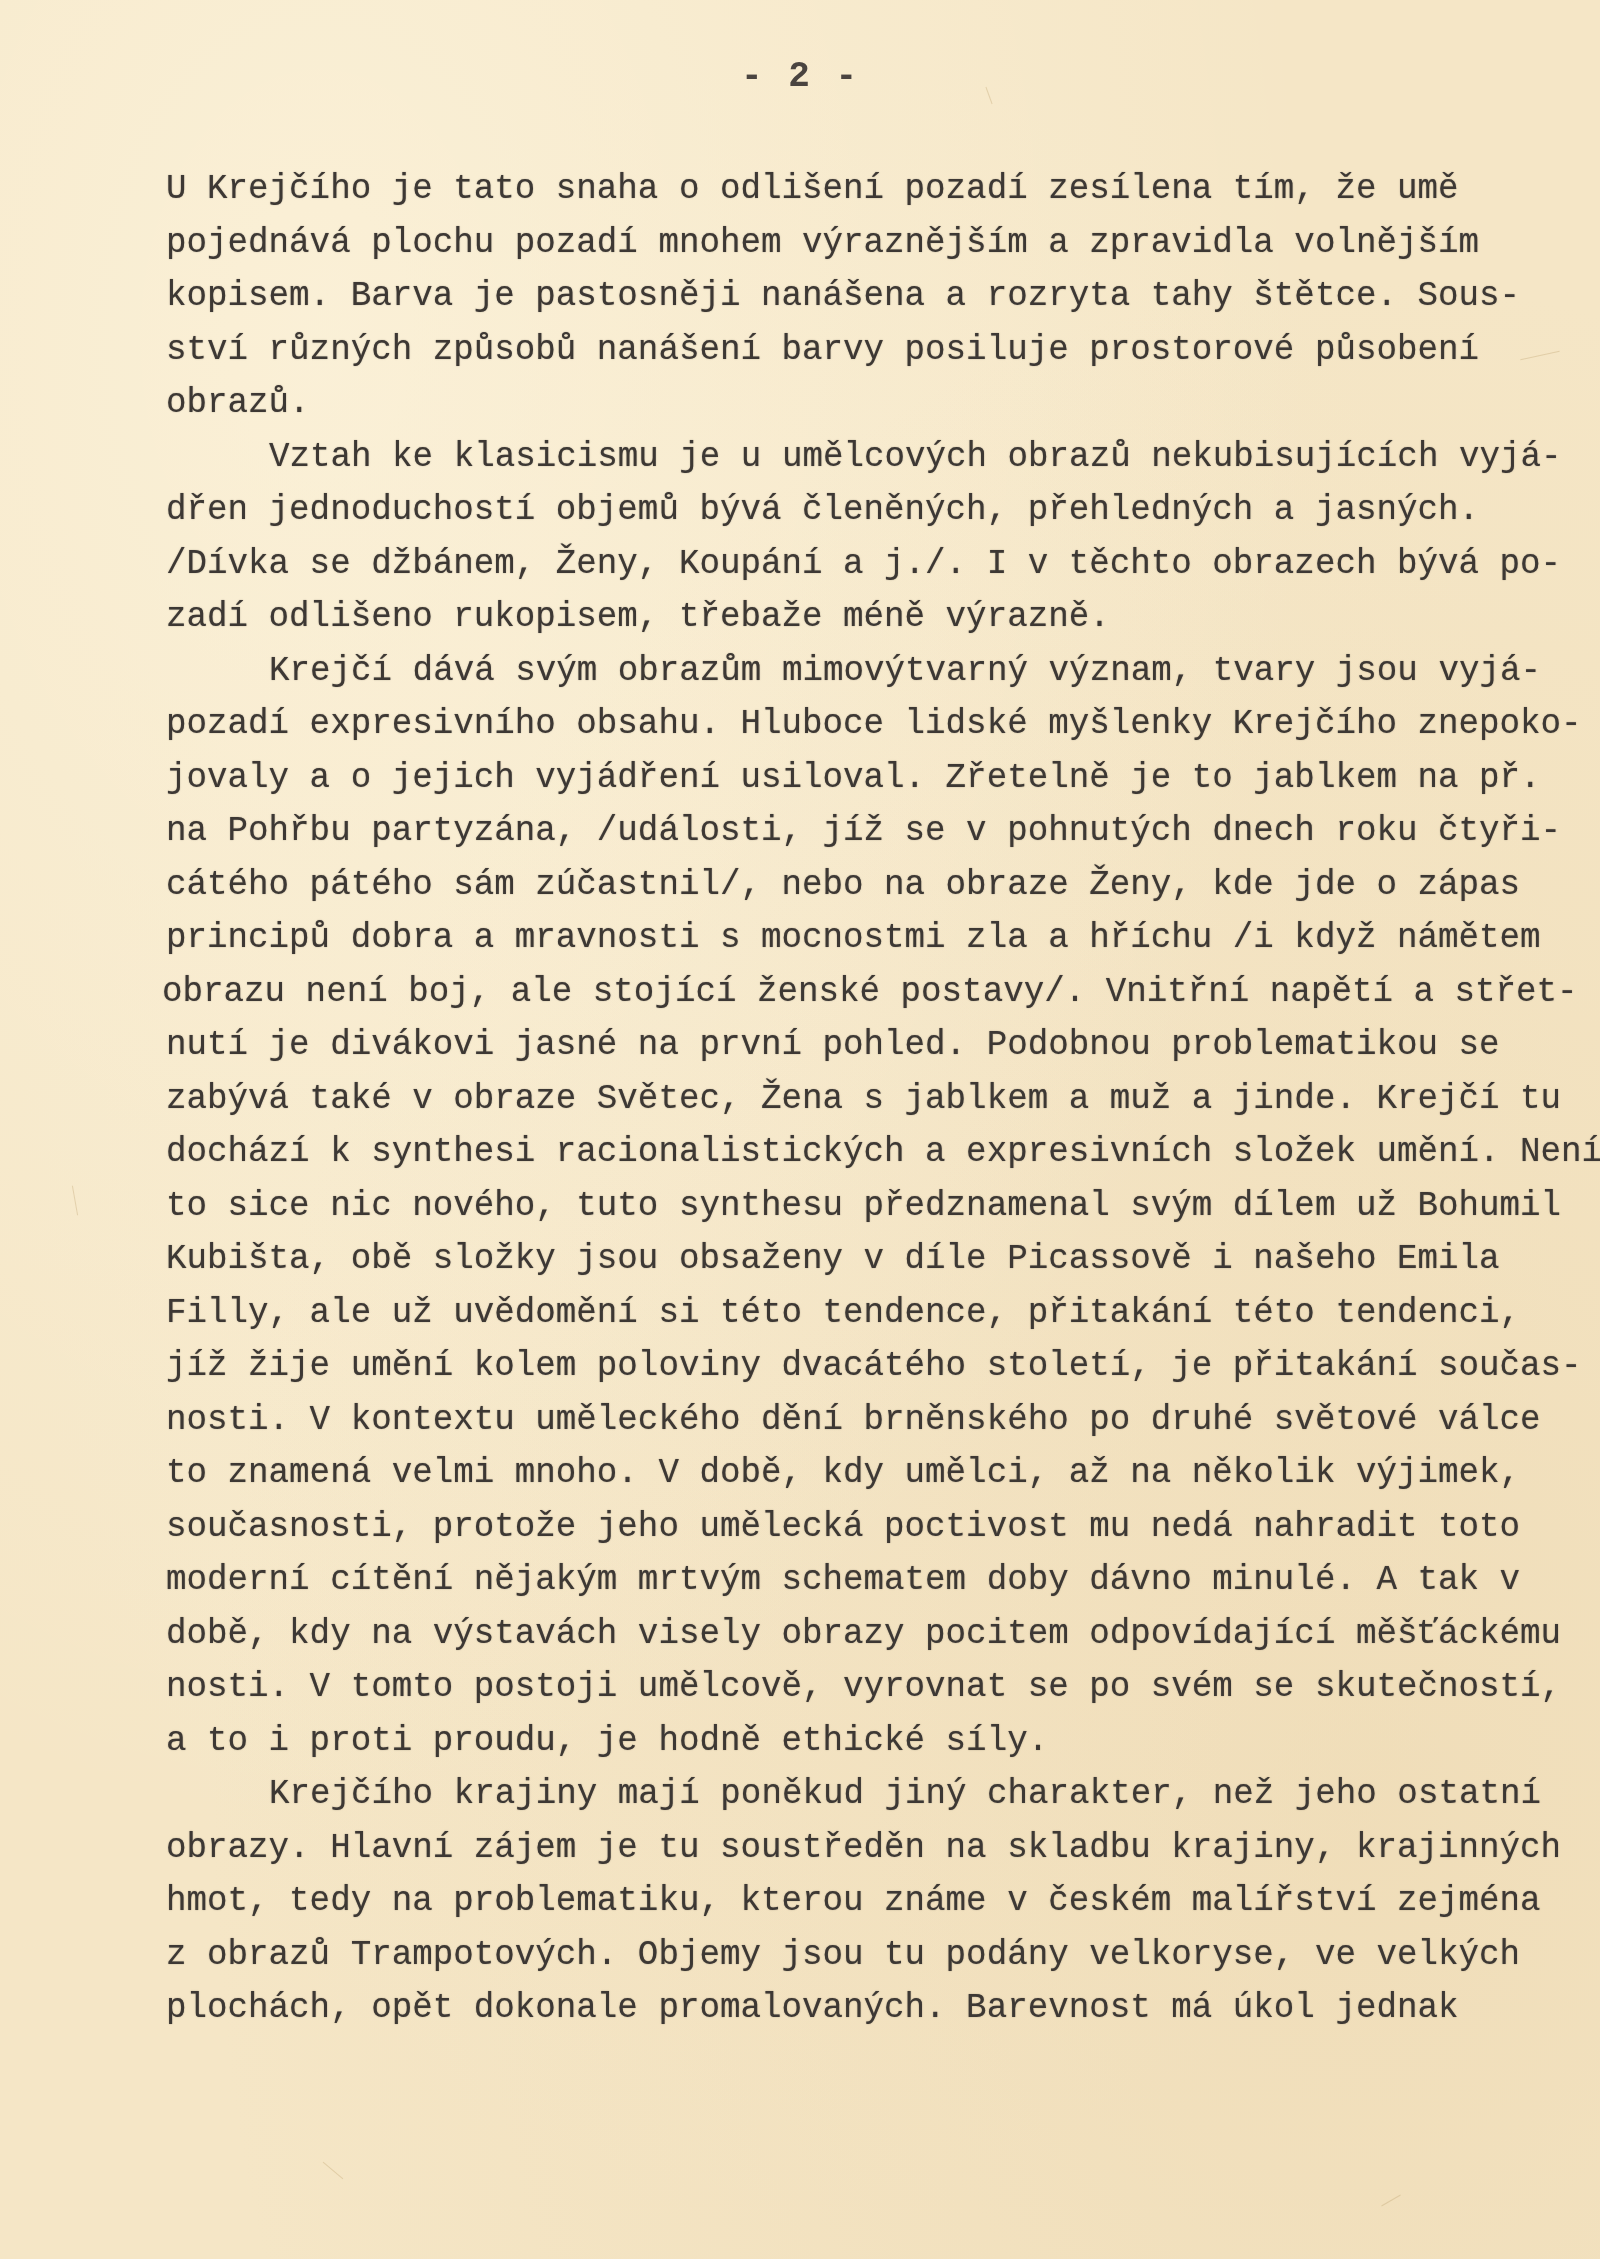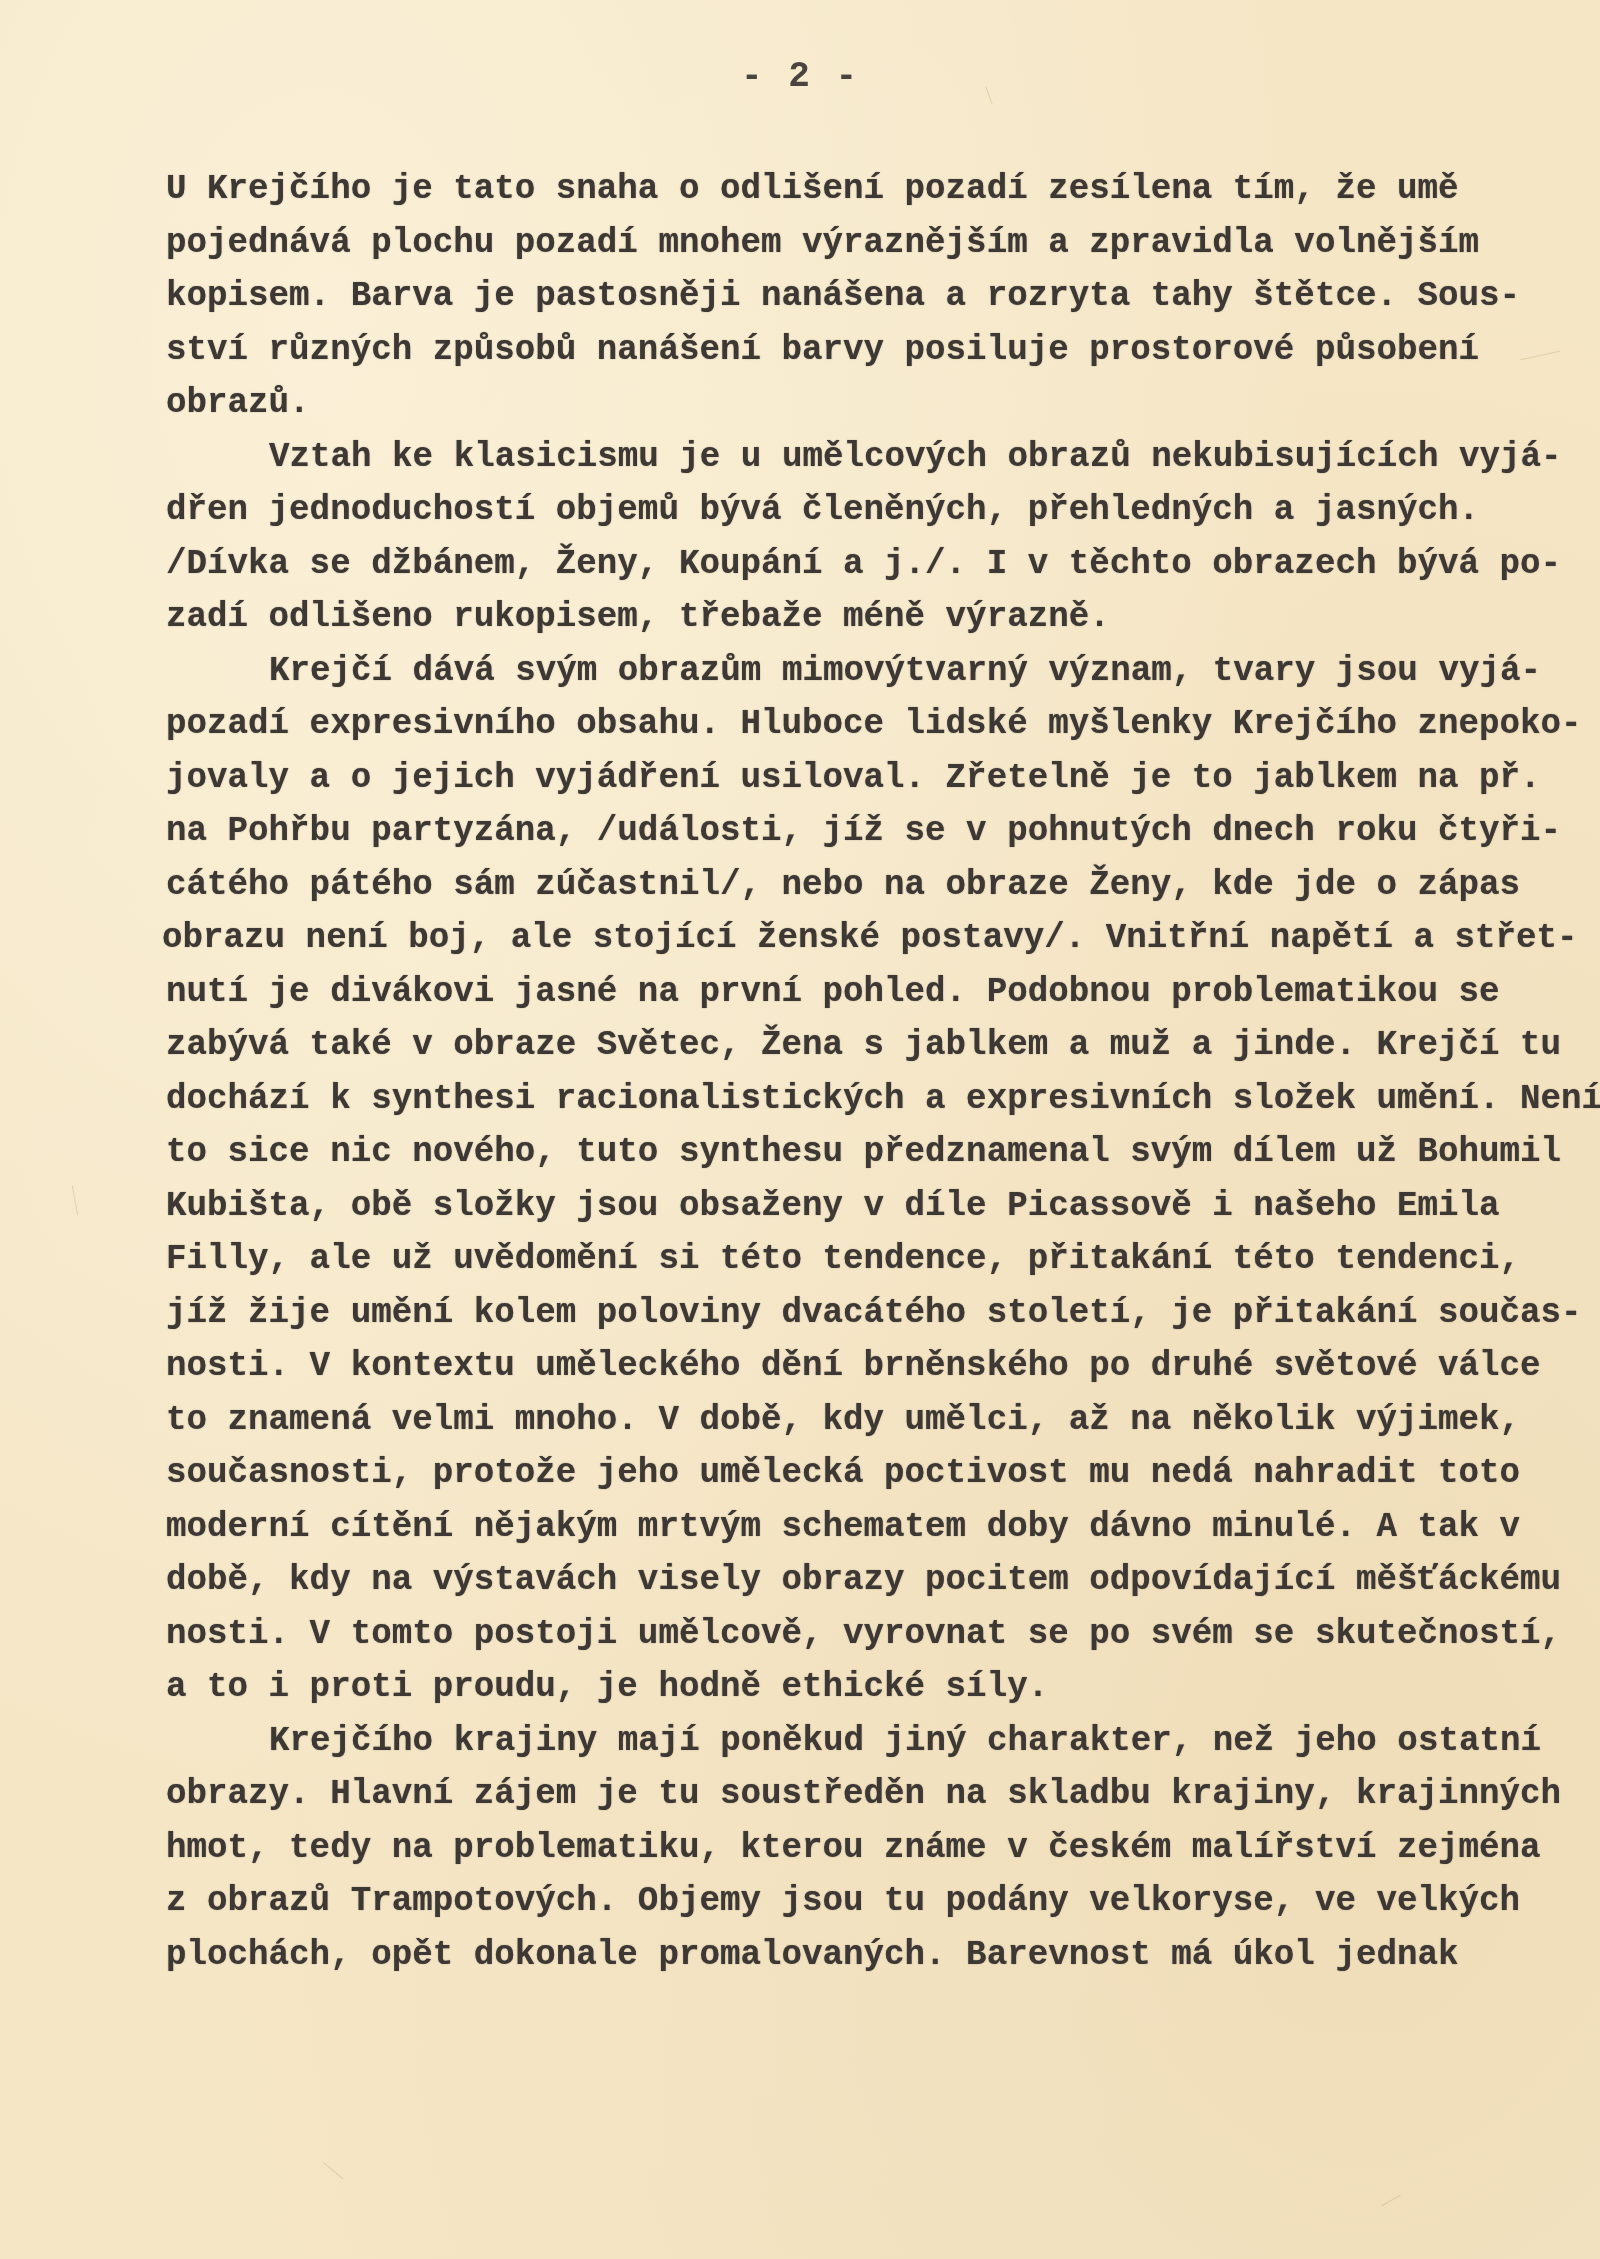--- a/index.html
+++ b/index.html
@@ -41,21 +41,21 @@
       position: absolute;
       left: 166px;
       top: 163px;
       width: 1420px;
     }
     .line {
       display: block;
       height: 53.5px;
       line-height: 53.5px;
       font-size: 34.2px;
-      font-weight: bold;
+      font-weight: normal;
       white-space: pre;
       color: #3d3834;
       text-shadow: 0 0 1.2px rgba(60,55,50,0.55);
       filter: blur(0.35px);
     }
     .line.indent { padding-left: 103px; }
     .line.outdent { margin-left: -4px; }
     .fiber {
       position: absolute;
       background: rgba(190,160,110,0.35);
@@ -77,20 +77,21 @@
     <span class="line">obrazů.</span>
     <span class="line indent">Vztah ke klasicismu je u umělcových obrazů nekubisujících vyjá-</span>
     <span class="line">dřen jednoduchostí objemů bývá členěných, přehledných a jasných.</span>
     <span class="line">/Dívka se džbánem, Ženy, Koupání a j./. I v těchto obrazech bývá po-</span>
     <span class="line">zadí odlišeno rukopisem, třebaže méně výrazně.</span>
     <span class="line indent">Krejčí dává svým obrazům mimovýtvarný význam, tvary jsou vyjá-</span>
     <span class="line">pozadí expresivního obsahu. Hluboce lidské myšlenky Krejčího znepoko-</span>
     <span class="line">jovaly a o jejich vyjádření usiloval. Zřetelně je to jablkem na př.</span>
     <span class="line">na Pohřbu partyzána, /události, jíž se v pohnutých dnech roku čtyři-</span>
     <span class="line">cátého pátého sám zúčastnil/, nebo na obraze Ženy, kde jde o zápas</span>
+    <span class="line">principů dobra a mravnosti s mocnostmi zla a hříchu /i když námětem</span>
     <span class="line outdent">obrazu není boj, ale stojící ženské postavy/. Vnitřní napětí a střet-</span>
     <span class="line">nutí je divákovi jasné na první pohled. Podobnou problematikou se</span>
     <span class="line">zabývá také v obraze Světec, Žena s jablkem a muž a jinde. Krejčí tu</span>
     <span class="line">dochází k synthesi racionalistických a expresivních složek umění. Není</span>
     <span class="line">to sice nic nového, tuto synthesu předznamenal svým dílem už Bohumil</span>
     <span class="line">Kubišta, obě složky jsou obsaženy v díle Picassově i našeho Emila</span>
     <span class="line">Filly, ale už uvědomění si této tendence, přitakání této tendenci,</span>
     <span class="line">jíž žije umění kolem poloviny dvacátého století, je přitakání součas-</span>
     <span class="line">nosti. V kontextu uměleckého dění brněnského po druhé světové válce</span>
     <span class="line">to znamená velmi mnoho. V době, kdy umělci, až na několik výjimek,</span>

